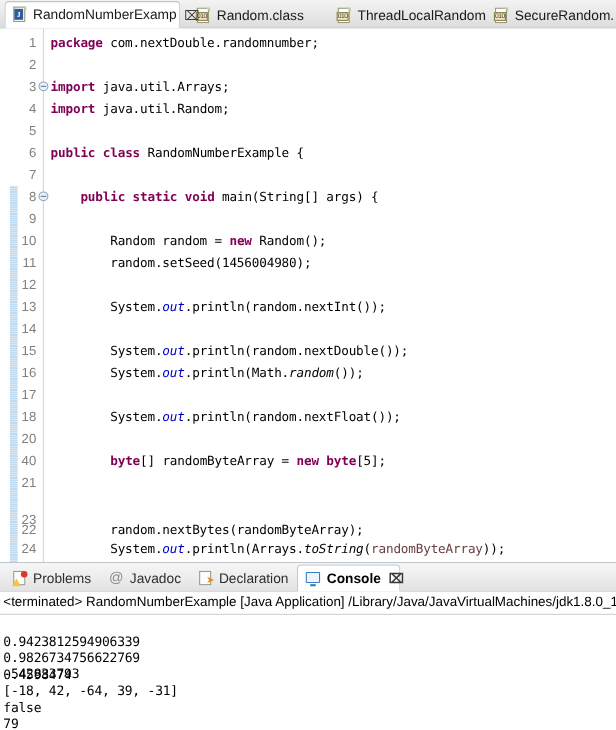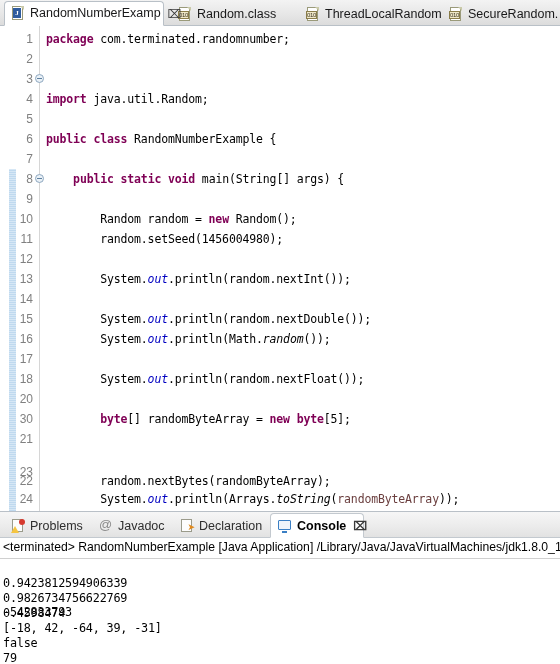--- a/index.html
+++ b/index.html
@@ -336,40 +336,40 @@
         <span class="fold"></span>
         <span class="badge-010">010</span>
       </span>
       <span class="tablabel">ThreadLocalRandom</span>
     </div>
   </div>
 
 <div id="editor-area">
   <div id="gutter-rule"></div>
   <div id="method-bar" style="top: 143px; height: 460px;"></div>
-<div class="cline" style="top: 3px;"><span class="lnum">1</span><span class="ctext"><span class="kw">package</span><span> com.terminated.randomnumber;</span></span></div>
+<div class="cline" style="top: 3px;"><span class="lnum">1</span><span class="ctext"><span class="kw">package</span><span> com.nextDouble.randomnumber;</span></span></div>
     <div class="cline" style="top: 23px;"><span class="lnum">2</span><span class="ctext"></span></div>
-    <div class="cline" style="top: 43px;"><span class="lnum">3</span><span class="fold-marker"></span></div>
+    <div class="cline" style="top: 43px;"><span class="lnum">3</span><span class="fold-marker"></span><span class="ctext"><span class="kw">import</span><span> java.util.Arrays;</span></span></div>
     <div class="cline" style="top: 63px;"><span class="lnum">4</span><span class="ctext"><span class="kw">import</span><span> java.util.Random;</span></span></div>
     <div class="cline" style="top: 83px;"><span class="lnum">5</span><span class="ctext"></span></div>
     <div class="cline" style="top: 103px;"><span class="lnum">6</span><span class="ctext"><span class="kw">public</span><span> </span><span class="kw">class</span><span> RandomNumberExample {</span></span></div>
     <div class="cline" style="top: 123px;"><span class="lnum">7</span><span class="ctext"></span></div>
     <div class="cline" style="top: 143px;"><span class="lnum">8</span><span class="fold-marker"></span><span class="ctext"><span>    </span><span class="kw">public</span><span> </span><span class="kw">static</span><span> </span><span class="kw">void</span><span> main(String[] args) {</span></span></div>
     <div class="cline" style="top: 163px;"><span class="lnum">9</span><span class="ctext"></span></div>
     <div class="cline" style="top: 183px;"><span class="lnum">10</span><span class="ctext"><span>        Random random = </span><span class="kw">new</span><span> Random();</span></span></div>
     <div class="cline" style="top: 203px;"><span class="lnum">11</span><span class="ctext"><span>        random.setSeed(1456004980);</span></span></div>
     <div class="cline" style="top: 223px;"><span class="lnum">12</span><span class="ctext"></span></div>
     <div class="cline" style="top: 243px;"><span class="lnum">13</span><span class="ctext"><span>        System.</span><span class="stat">out</span><span>.println(random.nextInt());</span></span></div>
     <div class="cline" style="top: 263px;"><span class="lnum">14</span><span class="ctext"></span></div>
     <div class="cline" style="top: 283px;"><span class="lnum">15</span><span class="ctext"><span>        System.</span><span class="stat">out</span><span>.println(random.nextDouble());</span></span></div>
     <div class="cline" style="top: 303px;"><span class="lnum">16</span><span class="ctext"><span>        System.</span><span class="stat">out</span><span>.println(Math.</span><span class="mth">random</span><span>());</span></span></div>
     <div class="cline" style="top: 323px;"><span class="lnum">17</span><span class="ctext"></span></div>
     <div class="cline" style="top: 343px;"><span class="lnum">18</span><span class="ctext"><span>        System.</span><span class="stat">out</span><span>.println(random.nextFloat());</span></span></div>
     <div class="cline" style="top: 363px;"><span class="lnum">20</span><span class="ctext"></span></div>
-    <div class="cline" style="top: 383px;"><span class="lnum">30</span><span class="ctext"><span>        </span><span class="kw">byte</span><span>[] randomByteArray = </span><span class="kw">new</span><span> </span><span class="kw">byte</span><span>[5];</span></span></div>
+    <div class="cline" style="top: 383px;"><span class="lnum">40</span><span class="ctext"><span>        </span><span class="kw">byte</span><span>[] randomByteArray = </span><span class="kw">new</span><span> </span><span class="kw">byte</span><span>[5];</span></span></div>
     <div class="cline" style="top: 403px;"><span class="lnum">21</span><span class="ctext"></span></div>
     <div class="cline" style="top: 445px;"><span class="lnum">22</span><span class="ctext"><span>        random.nextBytes(randomByteArray);</span></span></div>
     <div class="cline" style="top: 436px;"><span class="lnum">23</span><span class="ctext"></span></div>
     <div class="cline" style="top: 463px;"><span class="lnum">24</span><span class="ctext"><span>        System.</span><span class="stat">out</span><span>.println(Arrays.</span><span class="mth">toString</span><span>(</span><span class="loc">randomByteArray</span><span>));</span></span></div>
     <div class="cline" style="top: 483px;"><span class="lnum">25</span><span class="ctext"></span></div>
   </div>
 
 <div id="bottom-view">
   <div id="view-tabbar">
       <div class="vtab" style="left: 4px; width: 86px;">

